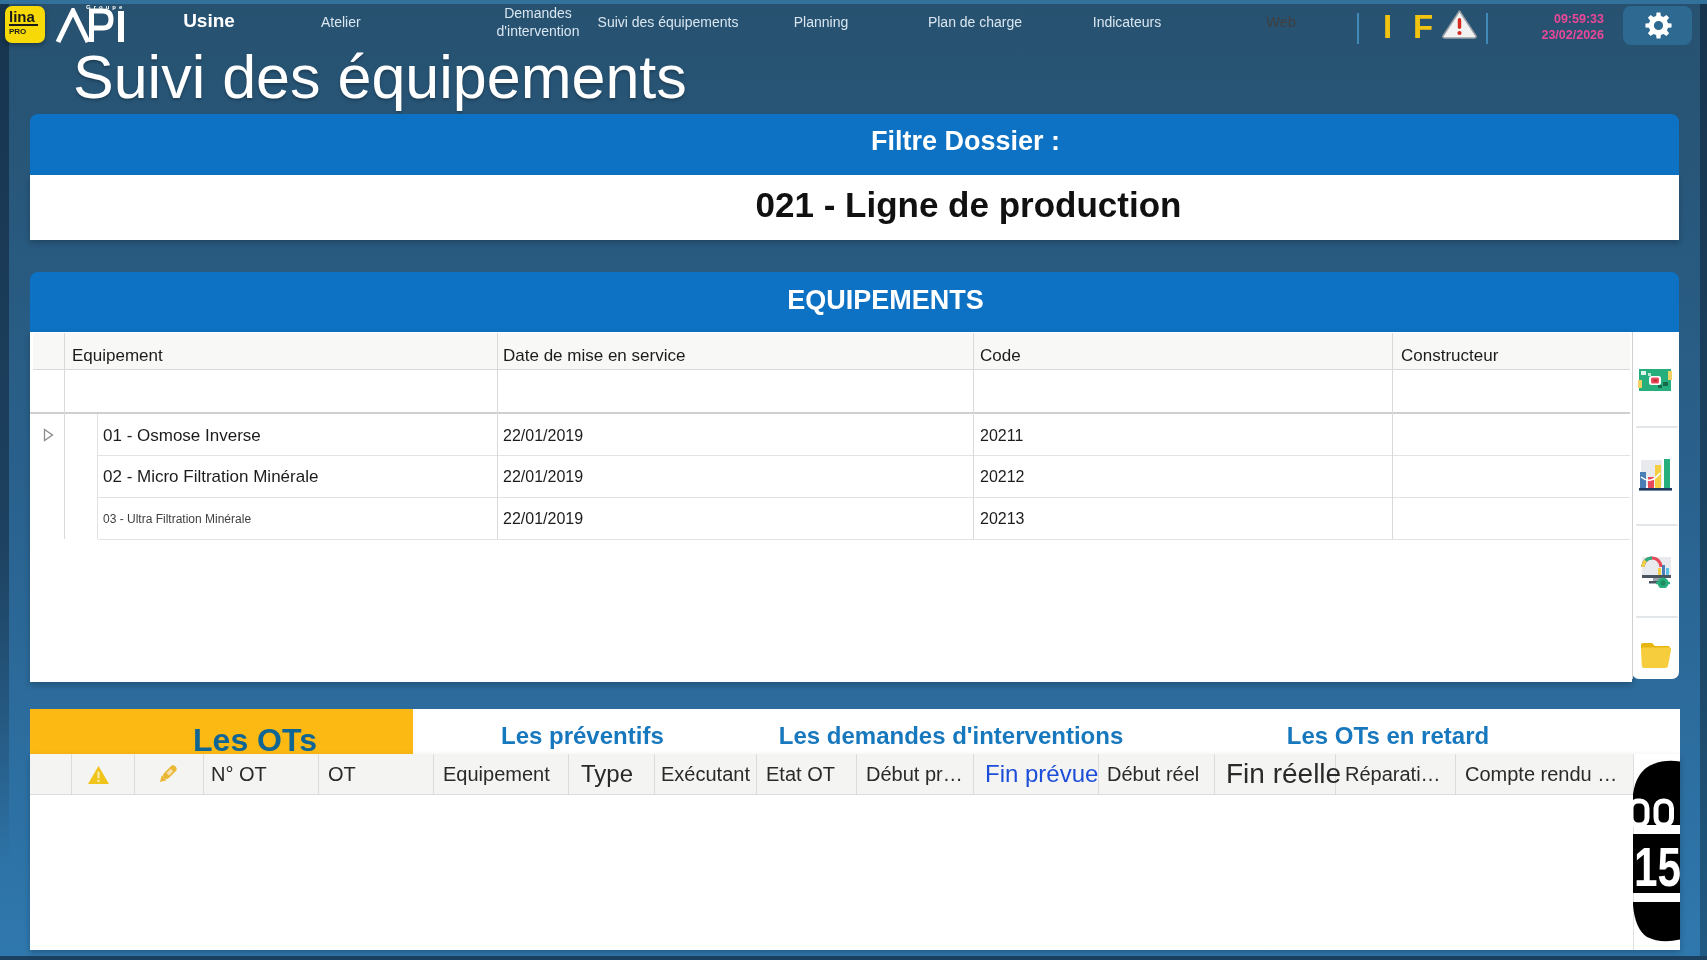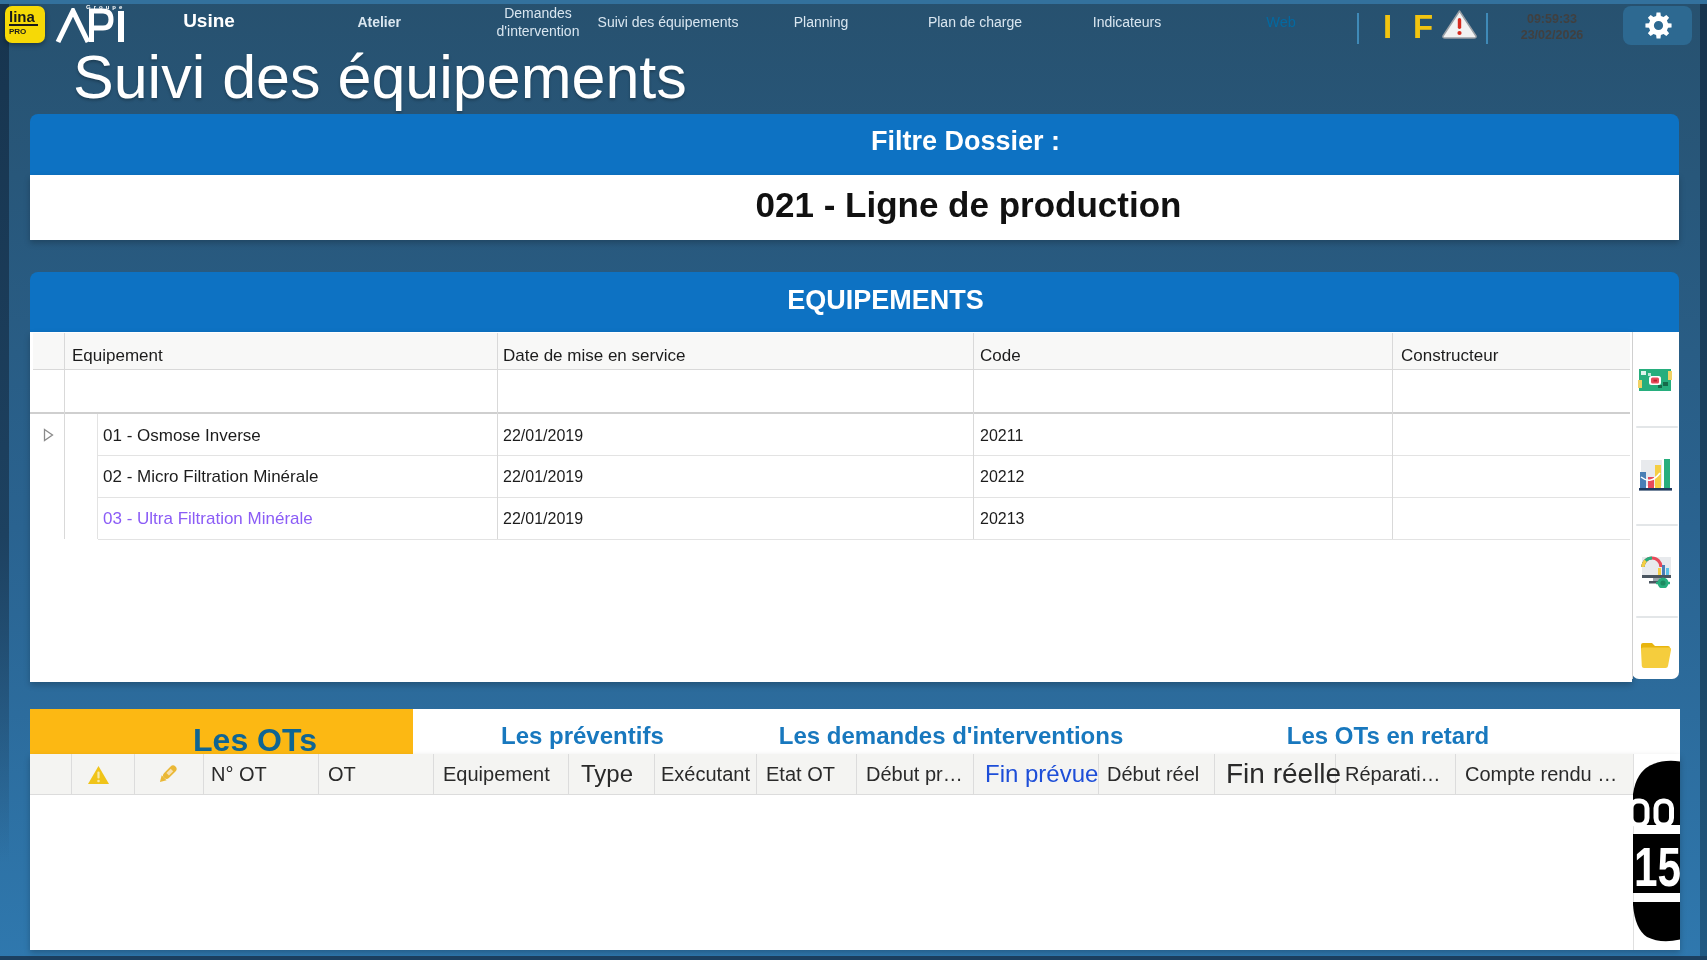--- a/index.html
+++ b/index.html
@@ -22,38 +22,38 @@
 <div class="abs" style="left:9px;top:27px;font-weight:bold;font-size:8px;color:#1a1a1a;">PRO</div>
 
 <div class="abs" style="left:86px;top:4px;font-size:6px;letter-spacing:3px;color:#fff;font-weight:bold;">Groupe</div>
 <svg class="abs" style="left:55px;top:8px;" width="75" height="36" viewBox="0 0 75 36">
   <path d="M3 34 L18 3 L33 34" fill="none" stroke="#fff" stroke-width="5"></path>
   <path d="M36.5 34 L36.5 3 L48 3 Q56 3 56 11.5 Q56 20 48 20 L36.5 20" fill="none" stroke="#fff" stroke-width="5"></path>
   <rect x="63" y="3" width="6" height="31" fill="#fff"></rect>
 </svg>
 
 <div class="abs" style="left:182px;top:10px;width:54px;text-align:center;color:#fff;font-size:19px;line-height:22px;font-weight:bold;">Usine</div>
-<div class="abs" style="left:321px;top:11px;width:80px;text-align:right;color:#d9e6f0;font-size:14px;line-height:22px;font-weight:bold;">Atelier</div>
+<div class="abs" style="left:321px;top:11px;width:80px;text-align:left;color:#d9e6f0;font-size:14px;line-height:22px;">Atelier</div>
 <div class="abs" style="left:468px;top:5px;width:140px;text-align:center;color:#d9e6f0;font-size:14px;line-height:17.5px;">Demandes<br>d'intervention</div>
 <div class="abs" style="left:588px;top:11px;width:160px;text-align:center;color:#d9e6f0;font-size:14px;line-height:22px;">Suivi des équipements</div>
 <div class="abs" style="left:781px;top:11px;width:80px;text-align:center;color:#d9e6f0;font-size:14px;line-height:22px;">Planning</div>
 <div class="abs" style="left:915px;top:11px;width:120px;text-align:center;color:#d9e6f0;font-size:14px;line-height:22px;white-space:nowrap;">Plan de charge</div>
 <div class="abs" style="left:1077px;top:11px;width:100px;text-align:center;color:#d9e6f0;font-size:14px;line-height:22px;">Indicateurs</div>
-<div class="abs" style="left:1241px;top:11px;width:80px;text-align:center;color:#0369a1;font-size:14.5px;line-height:22px;">Web</div>
+<div class="abs" style="left:1241px;top:11px;width:80px;text-align:center;color:#404040;font-size:14.5px;line-height:22px;">Web</div>
 
 <div class="abs" style="left:1357px;top:13px;width:2px;height:31px;background:#3f8ab8;"></div>
 <div class="abs" style="left:1383px;top:8px;font-size:33px;font-weight:bold;color:#f2c410;">I</div>
 <div class="abs" style="left:1413px;top:8px;font-size:33px;font-weight:bold;color:#f2c410;">F</div>
 <svg class="abs" style="left:1440px;top:9px;" width="39" height="30" viewBox="0 0 39 30">
   <path d="M19.5 2 L36 27 Q36.5 29 34 29 L5 29 Q2.5 29 3 27 Z" fill="#f2f2f2" stroke="#9aa0a6" stroke-width="1.5" stroke-linejoin="round"></path>
   <rect x="17.8" y="9" width="3.4" height="11" rx="1.7" fill="#d62b1f"></rect>
   <circle cx="19.5" cy="24" r="2.1" fill="#d62b1f"></circle>
 </svg>
 <div class="abs" style="left:1486px;top:13px;width:2px;height:31px;background:#3f8ab8;"></div>
-<div class="abs" style="left:1500px;top:11px;width:104px;text-align:center;color:#404040;font-size:12.5px;font-weight:bold;line-height:16px;">09:59:33<br>23/02/2026</div>
+<div class="abs" style="left:1500px;top:11px;width:104px;text-align:right;color:#ec4899;font-size:12.5px;font-weight:bold;line-height:16px;">09:59:33<br>23/02/2026</div>
 
 <div class="abs" style="left:1623px;top:6px;width:69px;height:39px;background:#2d6991;border-radius:8px;"></div>
 <svg class="abs" style="left:1645px;top:12px;" width="27" height="27" viewBox="0 0 27 27">
   <path fill="#fff" fill-rule="evenodd" d="M11.13 3.99 L11.55 0.44 L15.45 0.44 L15.87 3.99 L18.55 5.10 L21.35 2.89 L24.11 5.65 L21.90 8.45 L23.01 11.13 L26.56 11.55 L26.56 15.45 L23.01 15.87 L21.90 18.55 L24.11 21.35 L21.35 24.11 L18.55 21.90 L15.87 23.01 L15.45 26.56 L11.55 26.56 L11.13 23.01 L8.45 21.90 L5.65 24.11 L2.89 21.35 L5.10 18.55 L3.99 15.87 L0.44 15.45 L0.44 11.55 L3.99 11.13 L5.10 8.45 L2.89 5.65 L5.65 2.89 L8.45 5.10 Z M13.5 8.9 A4.6 4.6 0 1 0 13.5 18.1 A4.6 4.6 0 1 0 13.5 8.9 Z"></path>
 </svg>
 
 <div class="abs" style="left:73px;top:47px;font-size:61px;color:#fff;line-height:61px;text-shadow:0 2px 3px rgba(0,0,0,.25);">Suivi des équipements</div>
 
 <div class="abs" style="left:30px;top:114px;width:1649px;height:61px;background:#0d72c3;border-radius:8px 8px 0 0;"></div>
 <div class="abs" style="left:30px;top:128px;width:1871px;text-align:center;color:#fff;font-size:27px;font-weight:bold;line-height:27px;">Filtre Dossier :</div>
@@ -84,21 +84,21 @@
 
 <svg class="abs" style="left:43px;top:428px;" width="11" height="14" viewBox="0 0 11 14">
     <path d="M1.5 1.5 L9.5 7 L1.5 12.5 Z" fill="none" stroke="#8a8a8a" stroke-width="1.3"></path>
   </svg>
 <div class="abs" style="left:103px;top:426px;font-size:17px;line-height:20px;color:#1c1c1c;">01 - Osmose Inverse</div>
 <div class="abs" style="left:503px;top:426px;font-size:16px;line-height:20px;color:#1c1c1c;">22/01/2019</div>
 <div class="abs" style="left:980px;top:426px;font-size:16px;line-height:20px;color:#1c1c1c;">20211</div>
 <div class="abs" style="left:103px;top:467px;font-size:17px;line-height:20px;color:#1c1c1c;">02 - Micro Filtration Minérale</div>
 <div class="abs" style="left:503px;top:467px;font-size:16px;line-height:20px;color:#1c1c1c;">22/01/2019</div>
 <div class="abs" style="left:980px;top:467px;font-size:16px;line-height:20px;color:#1c1c1c;">20212</div>
-<div class="abs" style="left:103px;top:509px;font-size:17px;line-height:20px;color:#8b5cf6;">03 - Ultra Filtration Minérale</div>
+<div class="abs" style="left:103px;top:509px;font-size:12px;line-height:20px;color:#404040;">03 - Ultra Filtration Minérale</div>
 <div class="abs" style="left:503px;top:509px;font-size:16px;line-height:20px;color:#1c1c1c;">22/01/2019</div>
 <div class="abs" style="left:980px;top:509px;font-size:16px;line-height:20px;color:#1c1c1c;">20213</div>
 
 <div class="abs" style="left:1632px;top:332px;width:47px;height:347px;background:#fff;border-radius:0 0 7px 7px;"></div>
 <div class="abs" style="left:1632px;top:332px;width:1px;height:347px;background:#d0d0d0;"></div>
 <div class="abs" style="left:1636px;top:426px;width:42px;height:2px;background:#e3e6e8;border-radius:2px;"></div>
 <div class="abs" style="left:1636px;top:524px;width:42px;height:2px;background:#e3e6e8;border-radius:2px;"></div>
 <div class="abs" style="left:1636px;top:616px;width:42px;height:2px;background:#e3e6e8;border-radius:2px;"></div>
 
 <svg class="abs" style="left:1638px;top:368px;" width="34" height="24" viewBox="0 0 34 24">

